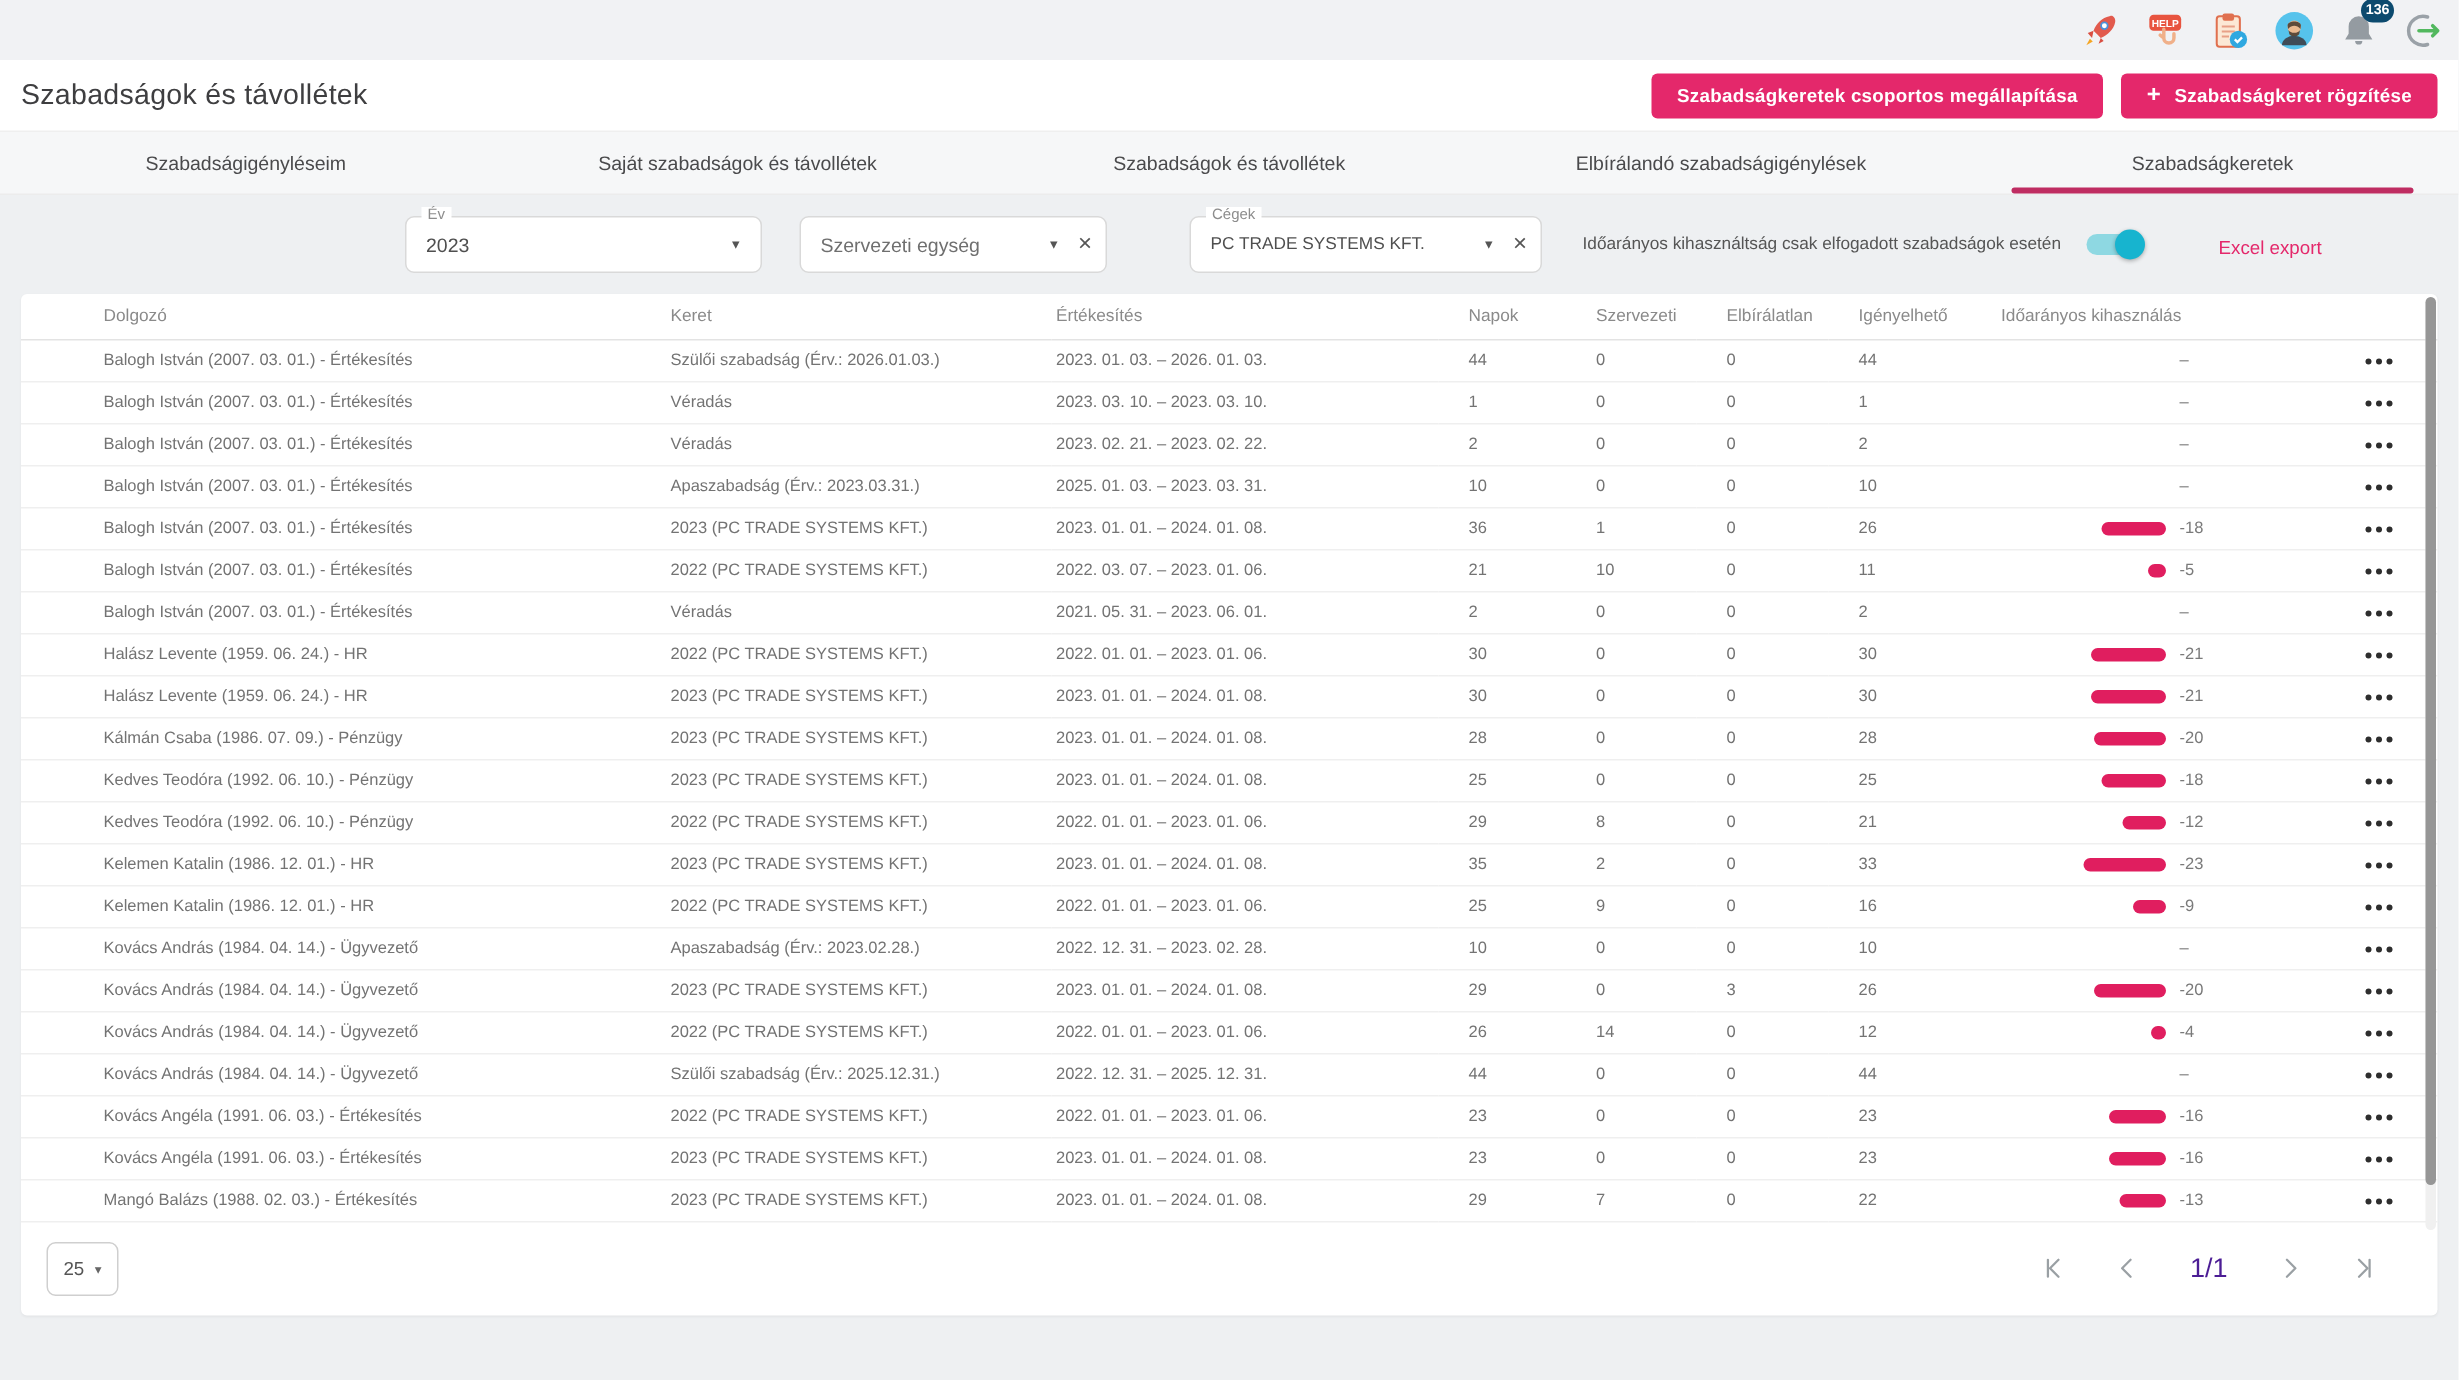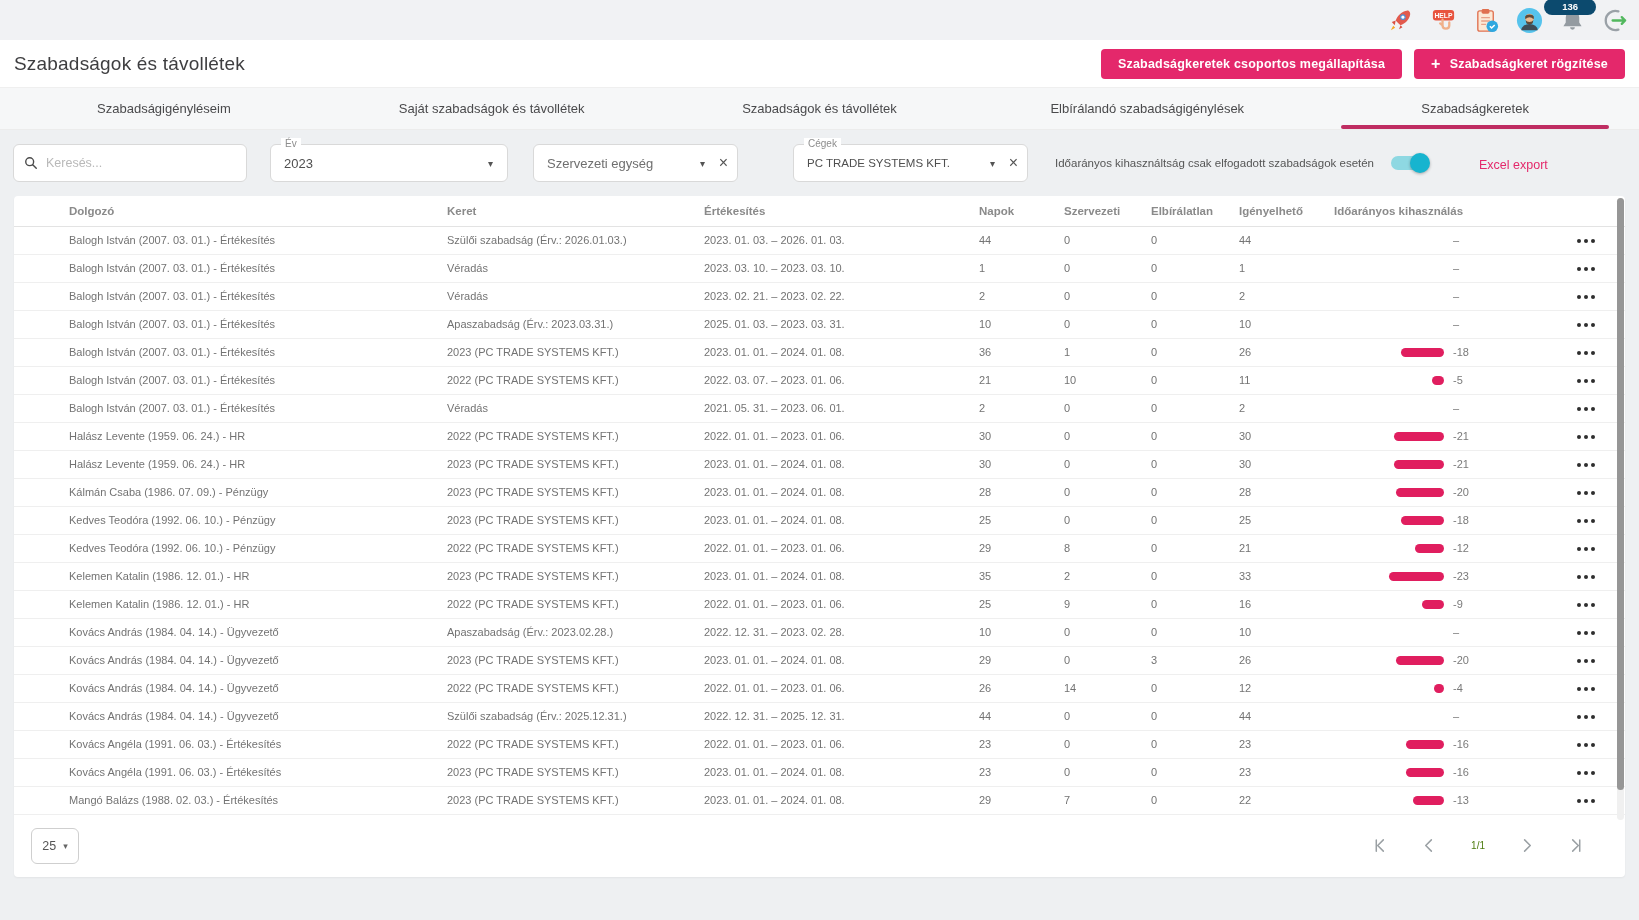--- a/index.html
+++ b/index.html
@@ -3,21 +3,21 @@
 <meta charset="utf-8">
 <style>
   *{margin:0;padding:0;box-sizing:border-box}
   html,body{width:1639px;height:920px}
   body{background:#eef0f2;font-family:"Liberation Sans",sans-serif;overflow:hidden;color:#555}
 
   
   .topbar{height:40px;background:#f1f2f4;display:flex;align-items:center;justify-content:flex-end;gap:16px;padding-right:10px}
   .icon-btn{width:27px;height:27px;position:relative;cursor:pointer;flex:0 0 auto}
   .icon-btn svg{width:100%;height:100%;display:block}
-  .badge{position:absolute;top:-8px;right:-10px;background:#0c4a6e;color:#fff;font-size:9.5px;font-weight:bold;border-radius:10px;min-width:20px;height:16px;line-height:16px;text-align:center;padding:0 18px}
+  .badge{position:absolute;top:-8px;right:-10px;background:#0c4a6e;color:#fff;font-size:9.5px;font-weight:bold;border-radius:10px;min-width:20px;height:16px;line-height:16px;text-align:center;padding:0 3px}
 
   
   .titlebar{height:48px;background:#fff;display:flex;align-items:center;justify-content:space-between;padding:0 14px;border-bottom:1px solid #efefef}
   .page-title{font-size:19px;color:#3e3e40;font-weight:500;letter-spacing:.2px}
   .btn-row{display:flex;gap:12px}
   .btn{background:#e4286b;color:#fff;border:none;border-radius:4px;height:30px;padding:0 17px;font-size:12.5px;font-weight:bold;display:flex;align-items:center;gap:9px;cursor:pointer;font-family:inherit;letter-spacing:.2px}
   .btn .plus{font-size:16px;font-weight:bold;line-height:1}
 
   
   .tabsbar{height:42px;background:#f6f7f8;display:flex;border-bottom:1px solid #ececec}
@@ -45,21 +45,21 @@
   .f-comp{left:793px;width:235px}
   .f-comp .caret{right:32px}
   .toggle-label{position:absolute;left:1055px;top:27px;width:330px;font-size:11.5px;color:#555;white-space:nowrap}
   .toggle{position:absolute;left:1391px;top:26px;width:36px;height:14px;background:#8ed8e2;border-radius:8px;cursor:pointer}
   .toggle .knob{position:absolute;right:-3px;top:-3px;width:20px;height:20px;border-radius:50%;background:#17b4cf;box-shadow:0 1px 3px rgba(0,0,0,.3)}
   .excel{position:absolute;left:1479px;top:28px;font-size:12.5px;color:#e4286b;cursor:pointer}
 
   
   .card{margin:0 14px;background:#fff;border-radius:4px;box-shadow:0 1px 2px rgba(0,0,0,.05);position:relative}
   table{width:100%;border-collapse:collapse;table-layout:fixed}
-  th{height:30px;font-size:11.5px;color:#8a8a8a;font-weight:bold;text-align:left;border-bottom:1px solid #e3e3e3;padding-left:3px;white-space:nowrap;overflow:hidden}
+  th{height:30px;font-size:11.5px;color:#8a8a8a;font-weight:normal;text-align:left;border-bottom:1px solid #e3e3e3;padding-left:3px;white-space:nowrap;overflow:hidden}
   td{height:28px;font-size:11px;color:#737373;border-bottom:1px solid #efefef;padding-left:3px;white-space:nowrap;overflow:hidden}
   th.c0,td.c0{padding-left:55px}
   th.num,td.num{padding-left:20px}
   th.c7{padding-left:10px}
   td.c7{padding:0}
   .util{display:flex;align-items:center;height:100%}
   .bar-area{width:120px;display:flex;justify-content:flex-end;flex:0 0 auto}
   .util-bar{height:9px;border-radius:5px;background:#e01e5f}
   .util-val{margin-left:9px;color:#7a7a7a;font-size:11px}
   td.c8{padding:0;text-align:center}
@@ -70,21 +70,21 @@
   .vscroll{position:absolute;top:2px;right:1px;width:7px;height:622px;background:#f0f0f0;border-radius:4px}
   .vscroll .thumb{width:7px;height:592px;background:#969696;border-radius:4px;cursor:pointer}
 
   
   .card-footer{height:62px;display:flex;align-items:center;justify-content:space-between;padding:0 42px 0 17px}
   .page-size{width:48px;height:36px;border:1px solid #cfcfcf;border-radius:6px;display:flex;align-items:center;justify-content:center;gap:7px;font-size:12.5px;color:#555;cursor:pointer;background:#fff}
   .page-size .caret{font-size:9px;color:#666}
   .pager{display:flex;align-items:center;gap:34px;color:#9aa0a4}
   .pg-btn{cursor:pointer;display:flex;align-items:center}
   .pg-btn svg{width:15px;height:15px;stroke:#9aa0a4;fill:none;stroke-width:1.6;stroke-linecap:round;stroke-linejoin:round}
-  .page-info{font-size:10px;color:#4d7c0f}
+  .page-info{font-size:18px;color:#4c1d95}
 </style>
 </head>
 <body>
 
 <div class="topbar">
   <div class="icon-btn">
     <svg viewBox="0 0 28 28">
       <path d="M20 4c-5 1-9 5-11 10l2.5 2.5L14 19c5-2 9-6 10-11 .3-1.6-.5-3.4-1.6-4C21.3 3.4 21.6 3.7 20 4z" fill="#e25a4d"></path>
       <circle cx="16.5" cy="10.5" r="2.3" fill="#fff" stroke="#4a90d9" stroke-width="1.2"></circle>
       <path d="M9 14l-4 1.5L8 19z" fill="#d94f42"></path>
@@ -147,27 +147,20 @@
 
 <div class="tabsbar">
     <div class="tab">Szabadságigényléseim</div>
     <div class="tab">Saját szabadságok és távollétek</div>
     <div class="tab">Szabadságok és távollétek</div>
     <div class="tab">Elbírálandó szabadságigénylések</div>
     <div class="tab active">Szabadságkeretek</div>
   </div>
 
 <div class="filters">
-  <div class="fld search">
-    <svg viewBox="0 0 16 16">
-      <circle cx="6.5" cy="6.5" r="4.5" fill="none" stroke="#4a4a4a" stroke-width="1.6"></circle>
-      <path d="M10 10l4 4" stroke="#4a4a4a" stroke-width="1.6" stroke-linecap="round"></path>
-    </svg>
-    <input type="text" placeholder="Keresés..." style="">
-  </div>
 
   <div class="fld sel f-year">
     <span class="flabel">Év</span>
     <span class="val">2023</span>
     <span class="caret">▾</span>
   </div>
 
   <div class="fld sel f-org">
     <span class="val ph">Szervezeti egység</span>
     <span class="caret">▾</span>

